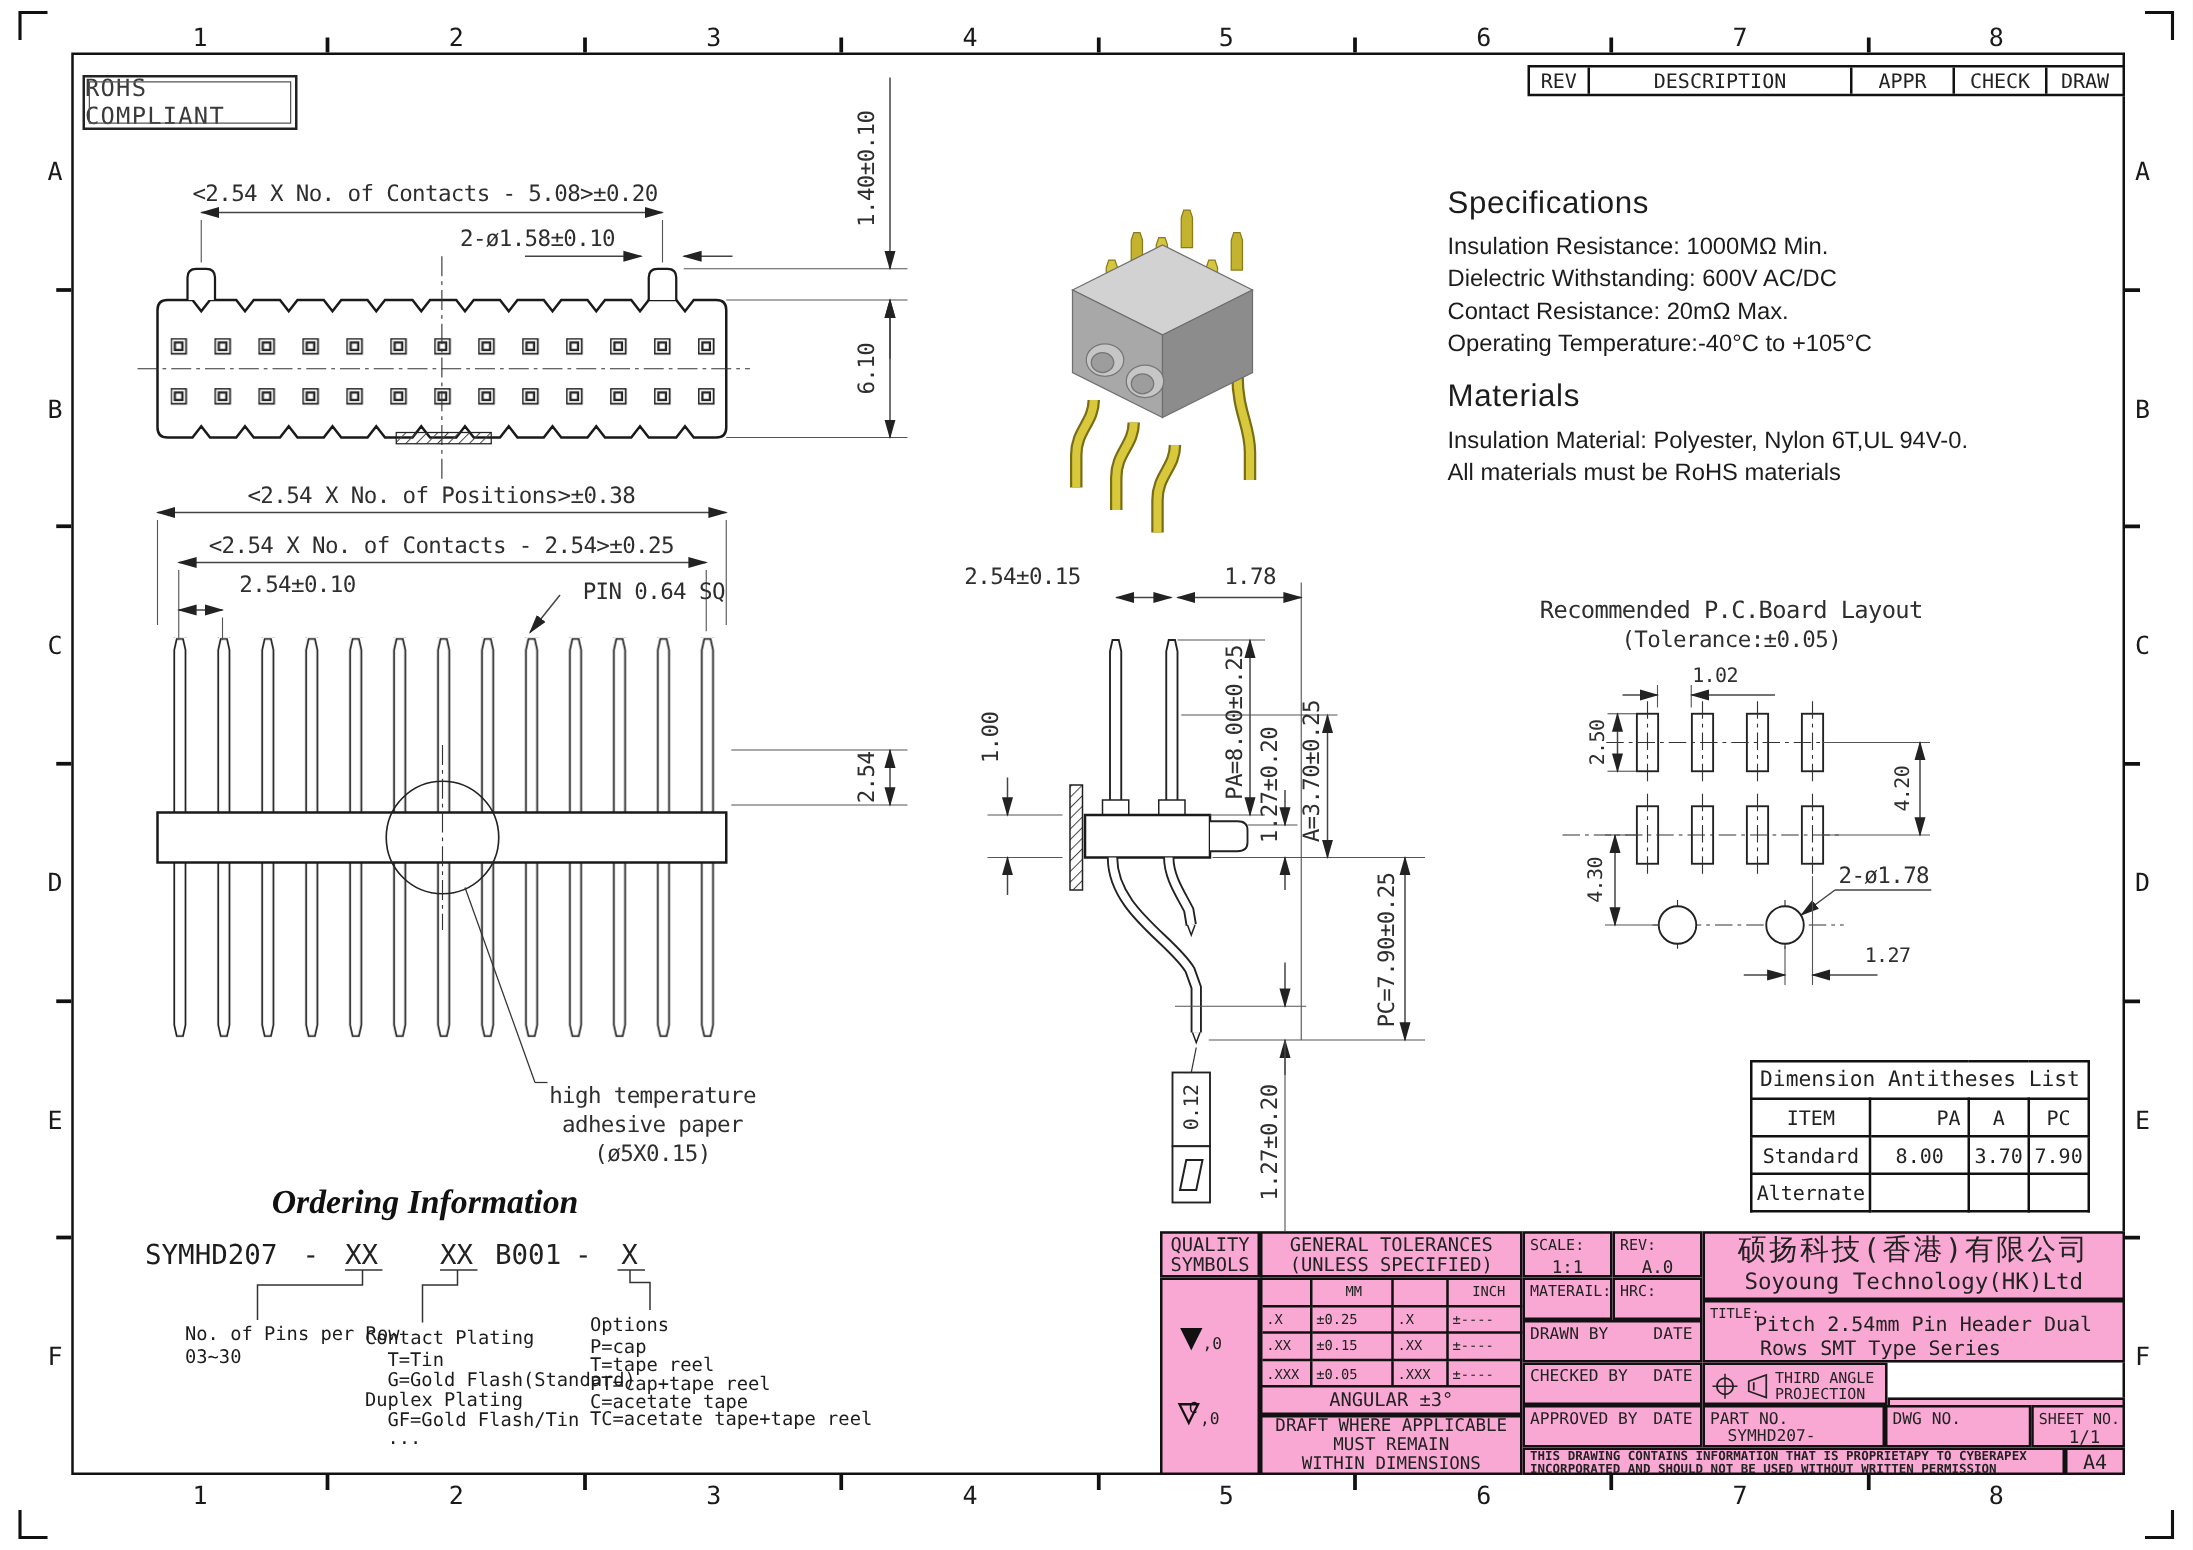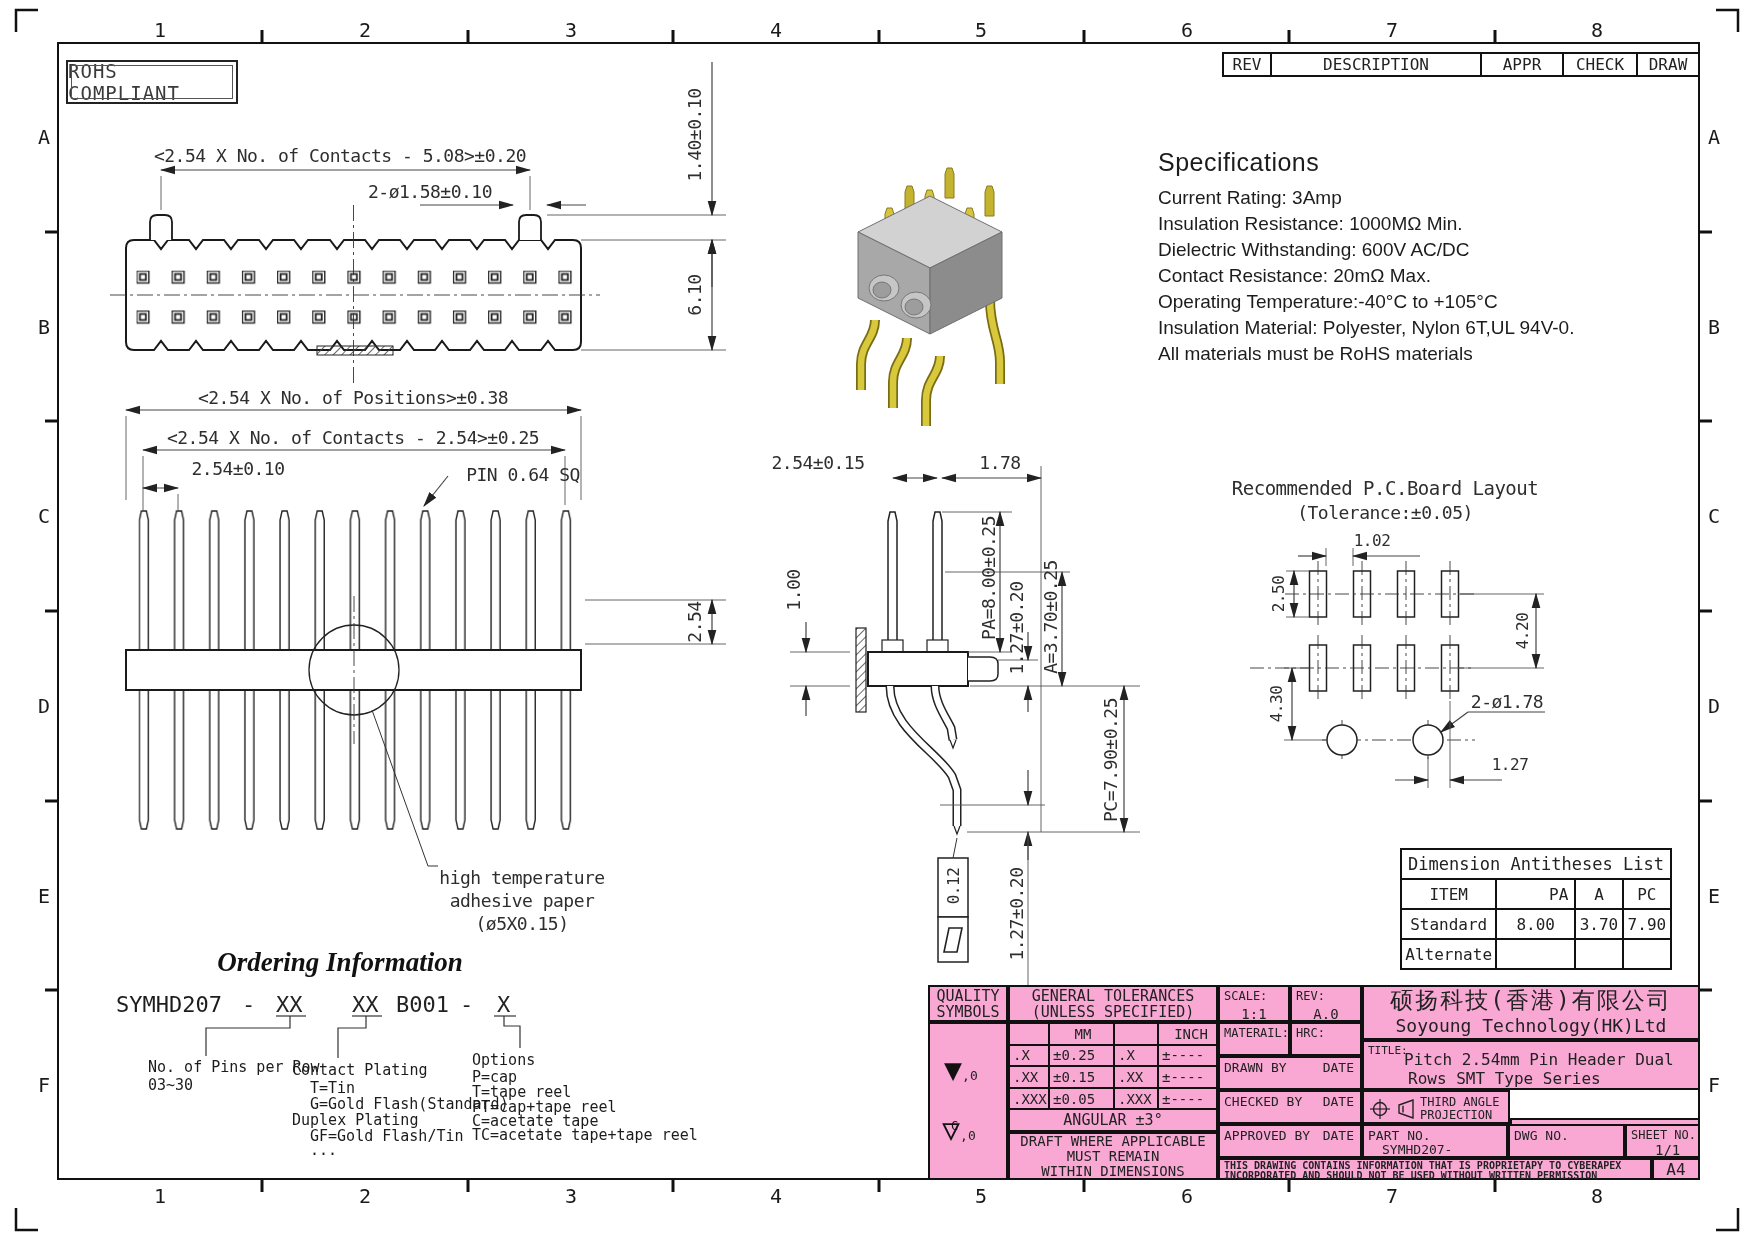--- a/index.html
+++ b/index.html
@@ -28,21 +28,21 @@
   .revbar div{border-right:2px solid #111;display:flex;align-items:center;justify-content:center;font-size:16px;box-sizing:border-box;}
   .revbar div:last-child{border-right:none;}
   
   .tb{position:absolute;border:2px solid #111;box-sizing:border-box;background:#f9a8d4;}
   .tb .lbl{position:absolute;font-size:12px;left:4px;top:2px;white-space:nowrap;}
   .cen{display:flex;align-items:center;justify-content:center;height:100%;}
   .ant{position:absolute;left:1400px;top:848px;width:272px;border-collapse:collapse;background:#fff;}
   .ant td{border:2px solid #111;font-size:16px;text-align:center;padding:2px 2px;height:24px;font-family:"DejaVu Sans Mono",monospace;}
   .toltable{position:absolute;left:1008px;top:1022px;width:210px;height:86px;display:grid;
             grid-template-columns:40px 65px 44px 61px;grid-template-rows:repeat(4,21.5px);box-sizing:border-box;}
-  .toltable div{border-right:2px solid #111;border-bottom:2px solid #111;font-size:14px;display:flex;align-items:center;padding-left:3px;box-sizing:border-box;white-space:nowrap;}
+  .toltable div{border-right:2px solid #111;border-bottom:2px solid #111;font-size:11px;display:flex;align-items:center;padding-left:3px;box-sizing:border-box;white-space:nowrap;}
   .ord-serif{font-family:Liberation Serif, serif;font-weight:bold;font-style:italic;}
   .olbl{font-size:15px;color:#1c1c1c;white-space:nowrap;position:absolute;}
   svg{display:block;}
 </style>
 </head>
 <body>
 
 <div id="sheet">
 
   <svg class="abs" style="left:0;top:0;" width="1754" height="1240" viewBox="0 0 1754 1240">
@@ -326,25 +326,25 @@
   <div class="revbar">
     <div style="width:48px;">REV</div>
     <div style="width:210px;">DESCRIPTION</div>
     <div style="width:82px;">APPR</div>
     <div style="width:74px;">CHECK</div>
     <div style="width:60px;">DRAW</div>
   </div>
 
   <div class="abs spec" style="left:1158px;top:148px;width:440px;">
     <h3>Specifications</h3>
-    <div>Current Rating:  3Amp</div>
     <div>Insulation Resistance: 1000MΩ Min.</div>
     <div>Dielectric Withstanding:  600V AC/DC</div>
     <div>Contact Resistance:  20mΩ Max.</div>
     <div>Operating Temperature:-40°C to +105°C</div>
+    <h3 style="margin-top:14px;">Materials</h3>
     <div>Insulation Material: Polyester, Nylon 6T,UL 94V-0.</div>
     <div>All materials must be RoHS materials</div>
   </div>
 
   <div class="cw" style="left:340px;top:155px;">
       <span class="dim">&lt;2.54 X No. of Contacts - 5.08&gt;±0.20</span>
     </div>
   <div class="cw" style="left:430px;top:191px;">
       <span class="dim">2-ø1.58±0.10</span>
     </div>

